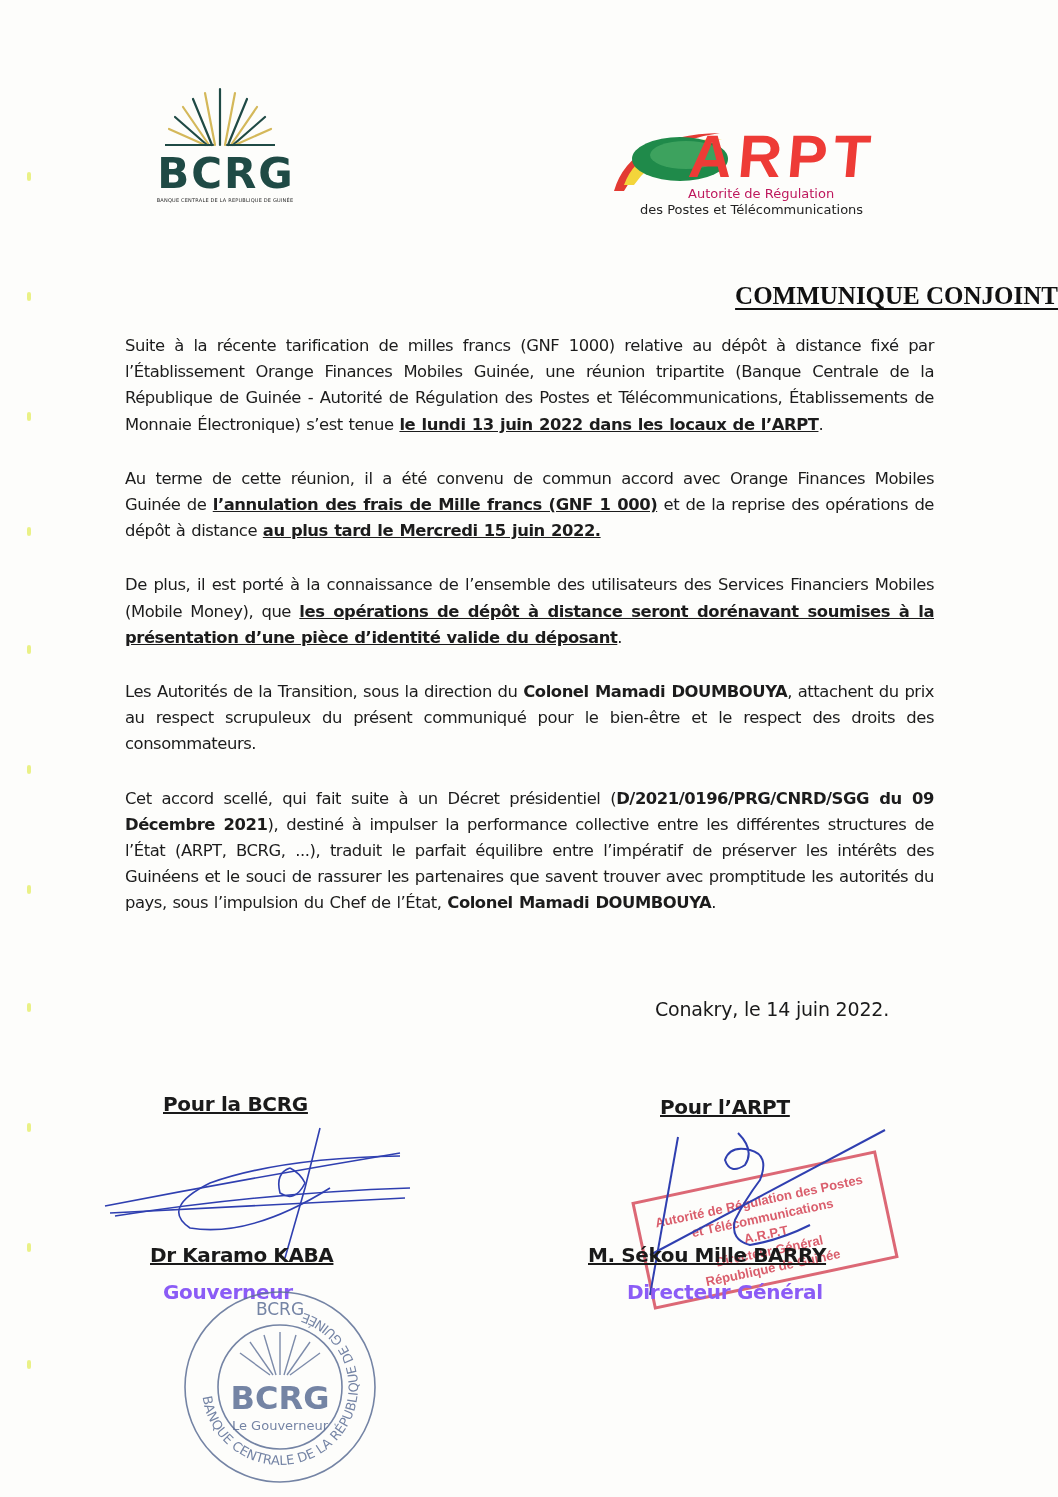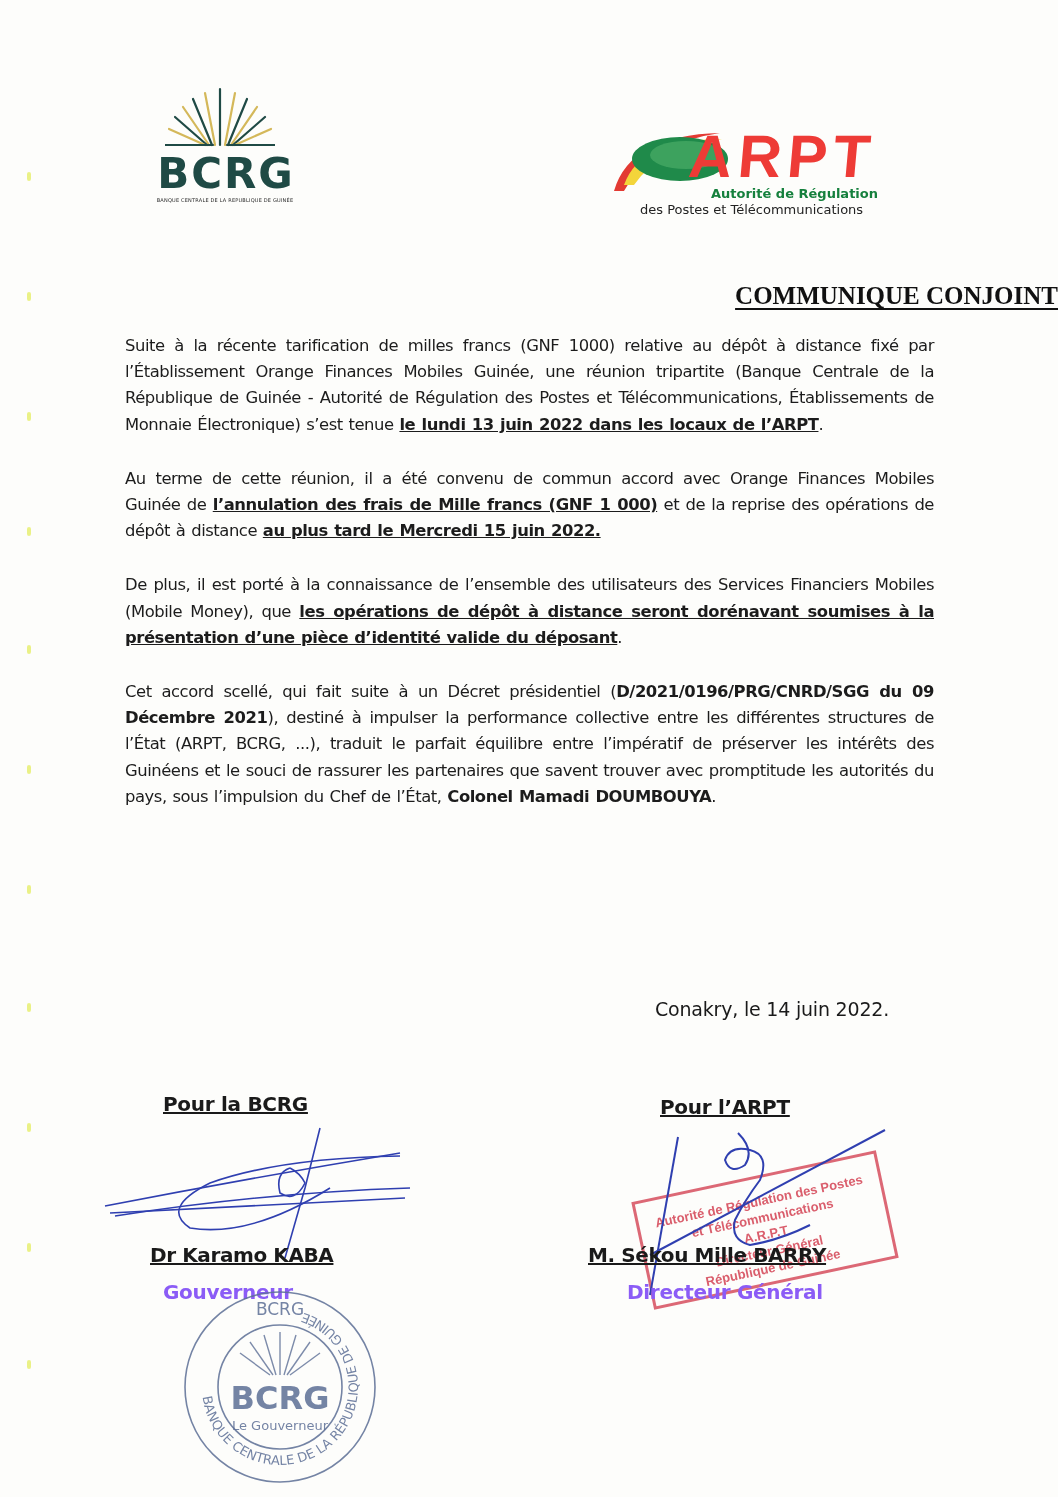--- a/index.html
+++ b/index.html
@@ -28,22 +28,22 @@
   
   .arpt-logo { position: absolute; left: 610px; top: 125px; width: 330px; height: 95px; }
   .arpt-swoosh { position: absolute; left: 0; top: 0; width: 120px; height: 70px; }
   .arpt-word {
     position: absolute; left: 78px; top: 2px;
     font-family: "Liberation Sans", sans-serif; font-weight: bold; font-size: 60px;
     line-height: 60px; color: #ee3b36; letter-spacing: 6px; font-style: italic;
     transform: skewX(6deg);
   }
   .arpt-sub1 {
-    position: absolute; left: 78px; top: 61px; width: 190px; text-align: right;
-    font-size: 13px; color: #15803d; font-weight: bold;
+    position: absolute; left: 78px; top: 61px; width: 190px; text-align: left;
+    font-size: 13px; color: #be185d;
   }
   .arpt-sub2 {
     position: absolute; left: 30px; top: 77px; width: 300px; text-align: left;
     font-size: 13px; color: #222; white-space: nowrap;
   }
   
   .title {
     position: absolute; left: 0; width: 1058px; top: 282px; text-align: right;
     font-family: "Liberation Serif", serif; font-weight: bold; font-size: 25px;
     text-decoration: underline; text-decoration-thickness: 2px; text-underline-offset: 4px;
@@ -130,20 +130,21 @@
   <div class="arpt-sub1">Autorité de Régulation</div>
   <div class="arpt-sub2">des Postes et Télécommunications</div>
 </div>
 
 <div class="title">COMMUNIQUE CONJOINT</div>
 
 <div class="body-text" id="body">
     <p><span>Suite à la récente tarification de milles francs (GNF 1000) relative au dépôt à distance fixé par l’Établissement Orange Finances Mobiles Guinée, une réunion tripartite (Banque Centrale de la République de Guinée - Autorité de Régulation des Postes et Télécommunications, Établissements de Monnaie Électronique) s’est tenue </span><span class="bu">le lundi 13 juin 2022 dans les locaux de l’ARPT</span><span>.</span></p>
     <p><span>Au terme de cette réunion, il a été convenu de commun accord avec Orange Finances Mobiles Guinée de </span><span class="bu">l’annulation des frais de Mille francs (GNF 1 000)</span><span> et de la reprise des opérations de dépôt à distance </span><span class="bu">au plus tard le Mercredi 15 juin 2022.</span></p>
     <p><span>De plus, il est porté à la connaissance de l’ensemble des utilisateurs des Services Financiers Mobiles (Mobile Money), que </span><span class="bu">les opérations de dépôt à distance seront dorénavant soumises à la présentation d’une pièce d’identité valide du déposant</span><span>.</span></p>
+    <p><span>Les Autorités de la Transition, sous la direction du </span><b>Colonel Mamadi DOUMBOUYA</b><span>, attachent du prix au respect scrupuleux du présent communiqué pour le bien-être et le respect des droits des consommateurs.</span></p>
     <p><span>Cet accord scellé, qui fait suite à un Décret présidentiel (</span><b>D/2021/0196/PRG/CNRD/SGG du 09 Décembre 2021</b><span>), destiné à impulser la performance collective entre les différentes structures de l’État (ARPT, BCRG, ...), traduit le parfait équilibre entre l’impératif de préserver les intérêts des Guinéens et le souci de rassurer les partenaires que savent trouver avec promptitude les autorités du pays, sous l’impulsion du Chef de l’État, </span><b>Colonel Mamadi DOUMBOUYA</b><span>.</span></p>
   </div>
 
 <div class="date-line">Conakry, le 14 juin 2022.</div>
 
 <div class="sig-heading" style="left:163px;top:1092px">Pour la BCRG</div>
 <svg class="sig-svg" viewBox="0 0 320 140" style="left:100px;top:1118px;width:320px;height:140px">
   <g fill="none" stroke="#2f3fb0" stroke-width="1.6">
     <path d="M5 88 Q150 60 300 35"></path>
     <path d="M15 98 Q160 75 310 70"></path>

